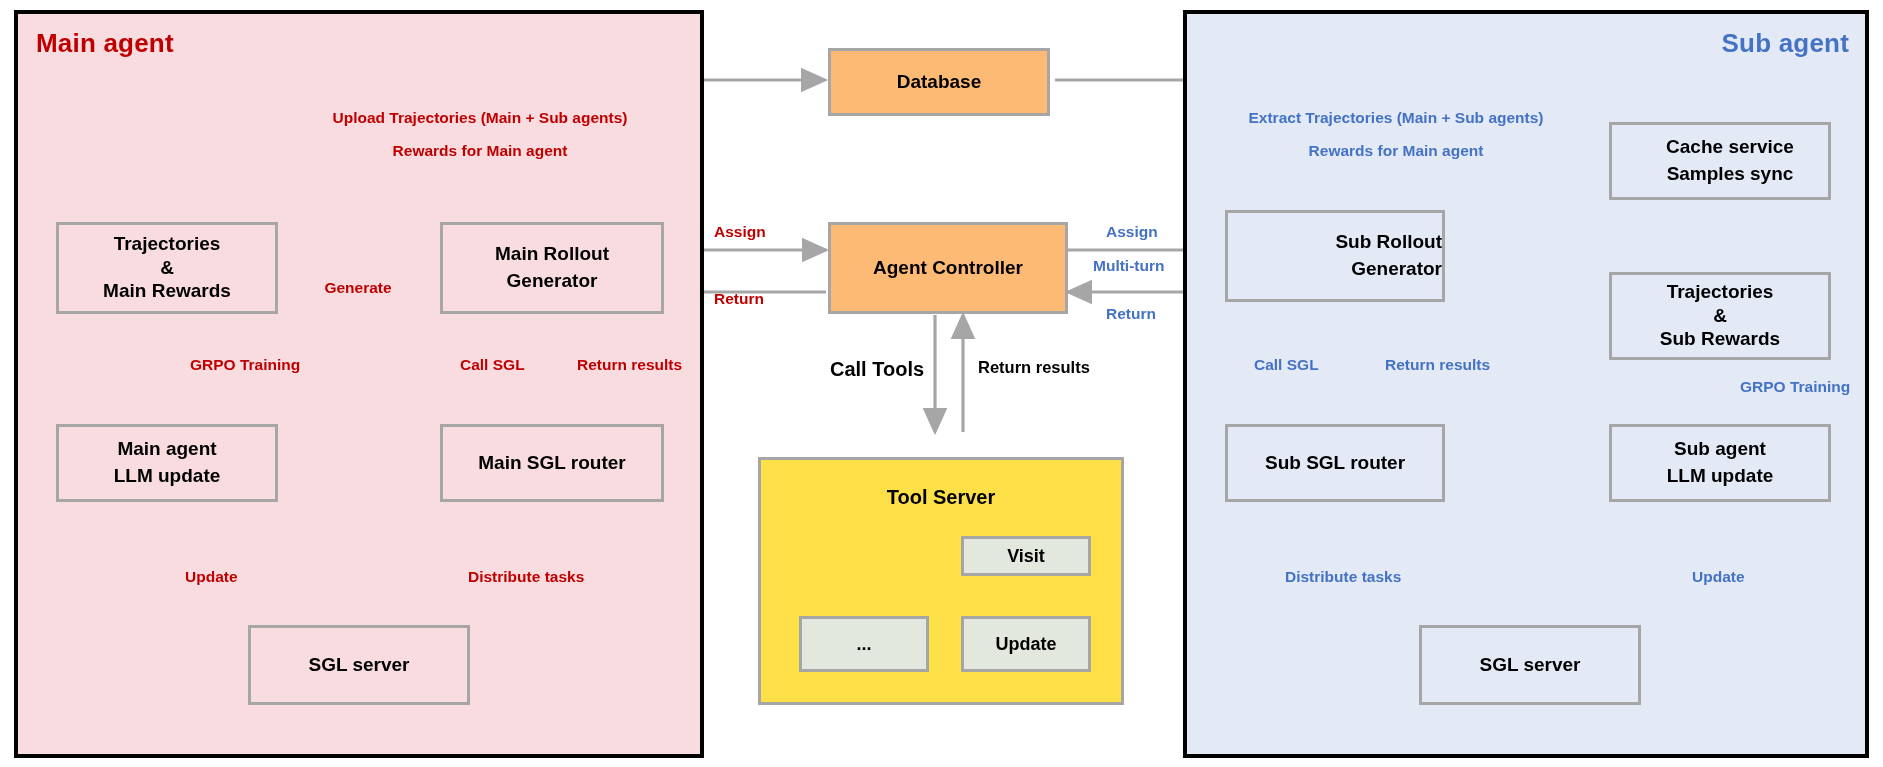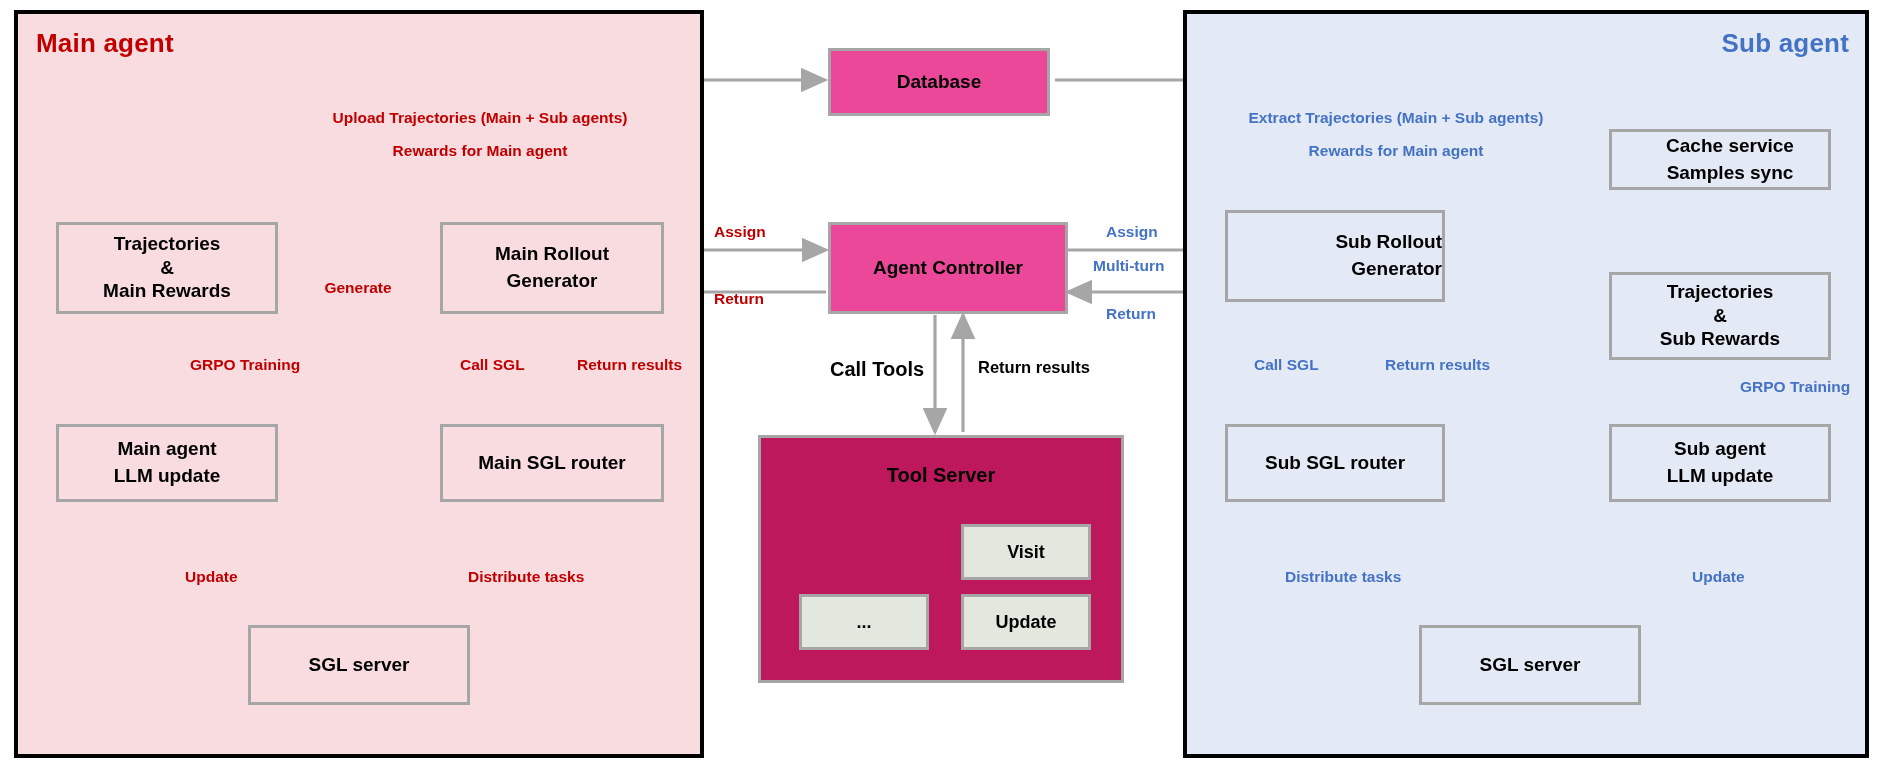--- a/index.html
+++ b/index.html
@@ -14,25 +14,25 @@
   .panel-title{position:absolute;font-size:26px;font-weight:bold;letter-spacing:.2px;}
   #title-main{left:36px;top:28px;color:#c00000;}
   #title-sub{right:34px;top:28px;color:#4472c4;}
 
   
   .box{position:absolute;box-sizing:border-box;border:3px solid #a6a6a6;
        display:flex;flex-direction:column;align-items:center;justify-content:center;
        text-align:center;color:#000;font-weight:bold;font-size:19px;line-height:1.42;}
   .box.pink{background:#f8dcdf;}
   .box.blue{background:#e3eaf6;}
-  .box.green{background:#ec4899;}
+  .box.green{background:#fdba74;}
   .box .ln{display:block;white-space:nowrap;}
   .box .amp{font-size:19px;line-height:1.05;}
 
-  .toolserver{position:absolute;box-sizing:border-box;border:3px solid #a6a6a6;background:#be185d;}
+  .toolserver{position:absolute;box-sizing:border-box;border:3px solid #a6a6a6;background:#fde047;margin-top:22px;}
   .tstitle{position:absolute;left:0;right:0;top:26px;text-align:center;font-weight:bold;font-size:20px;color:#000;}
   .toolbox{position:absolute;box-sizing:border-box;border:3px solid #a6a6a6;background:#e2e8de;
            display:flex;align-items:center;justify-content:center;font-weight:bold;font-size:18px;color:#000;}
 
   
   .lbl{position:absolute;font-weight:bold;font-size:15.5px;white-space:nowrap;}
   .lbl.red{color:#c00000;}
   .lbl.blue{color:#4472c4;}
   .lbl.black{color:#000;}
   .lbl.c{transform:translateX(-50%);margin-top:44px;}
@@ -130,21 +130,21 @@
   <div class="box green" style="left:828px;top:48px;width:222px;height:68px;">
     <span class="ln">Database</span>
   </div>
 
   <div class="box green" style="left:828px;top:222px;width:240px;height:92px;">
     <span class="ln">Agent Controller</span>
   </div>
 
   <div class="toolserver" style="left:758px;top:435px;width:366px;height:248px;">
     <div class="tstitle">Tool Server</div>
-    <div class="toolbox" style="left:200px;top:86px;width:130px;height:56px;">
+    <div class="toolbox" style="left:200px;top:76px;width:130px;height:40px;">
       <span>Visit</span>
     </div>
     <div class="toolbox" style="left:38px;top:156px;width:130px;height:56px;">
       <span>...</span>
     </div>
     <div class="toolbox" style="left:200px;top:156px;width:130px;height:56px;">
       <span>Update</span>
     </div>
   </div>
 
@@ -158,21 +158,21 @@
 
   <div class="box blue" style="left:1225px;top:210px;width:220px;height:92px;align-items:flex-end;">
     <span class="ln">Sub Rollout</span>
     <span class="ln">Generator</span>
   </div>
 
   <div class="box blue" style="left:1225px;top:424px;width:220px;height:78px;">
     <span class="ln">Sub SGL router</span>
   </div>
 
-  <div class="box blue" style="left:1609px;top:129px;width:222px;height:61px;padding-left:20px;">
+  <div class="box blue" style="left:1609px;top:122px;width:222px;height:78px;padding-left:20px;">
     <span class="ln">Cache service</span>
     <span class="ln">Samples sync</span>
   </div>
 
   <div class="box blue" style="left:1609px;top:272px;width:222px;height:88px;">
     <span class="ln">Trajectories</span>
     <span class="ln amp">&amp;</span>
     <span class="ln">Sub Rewards</span>
   </div>
 

